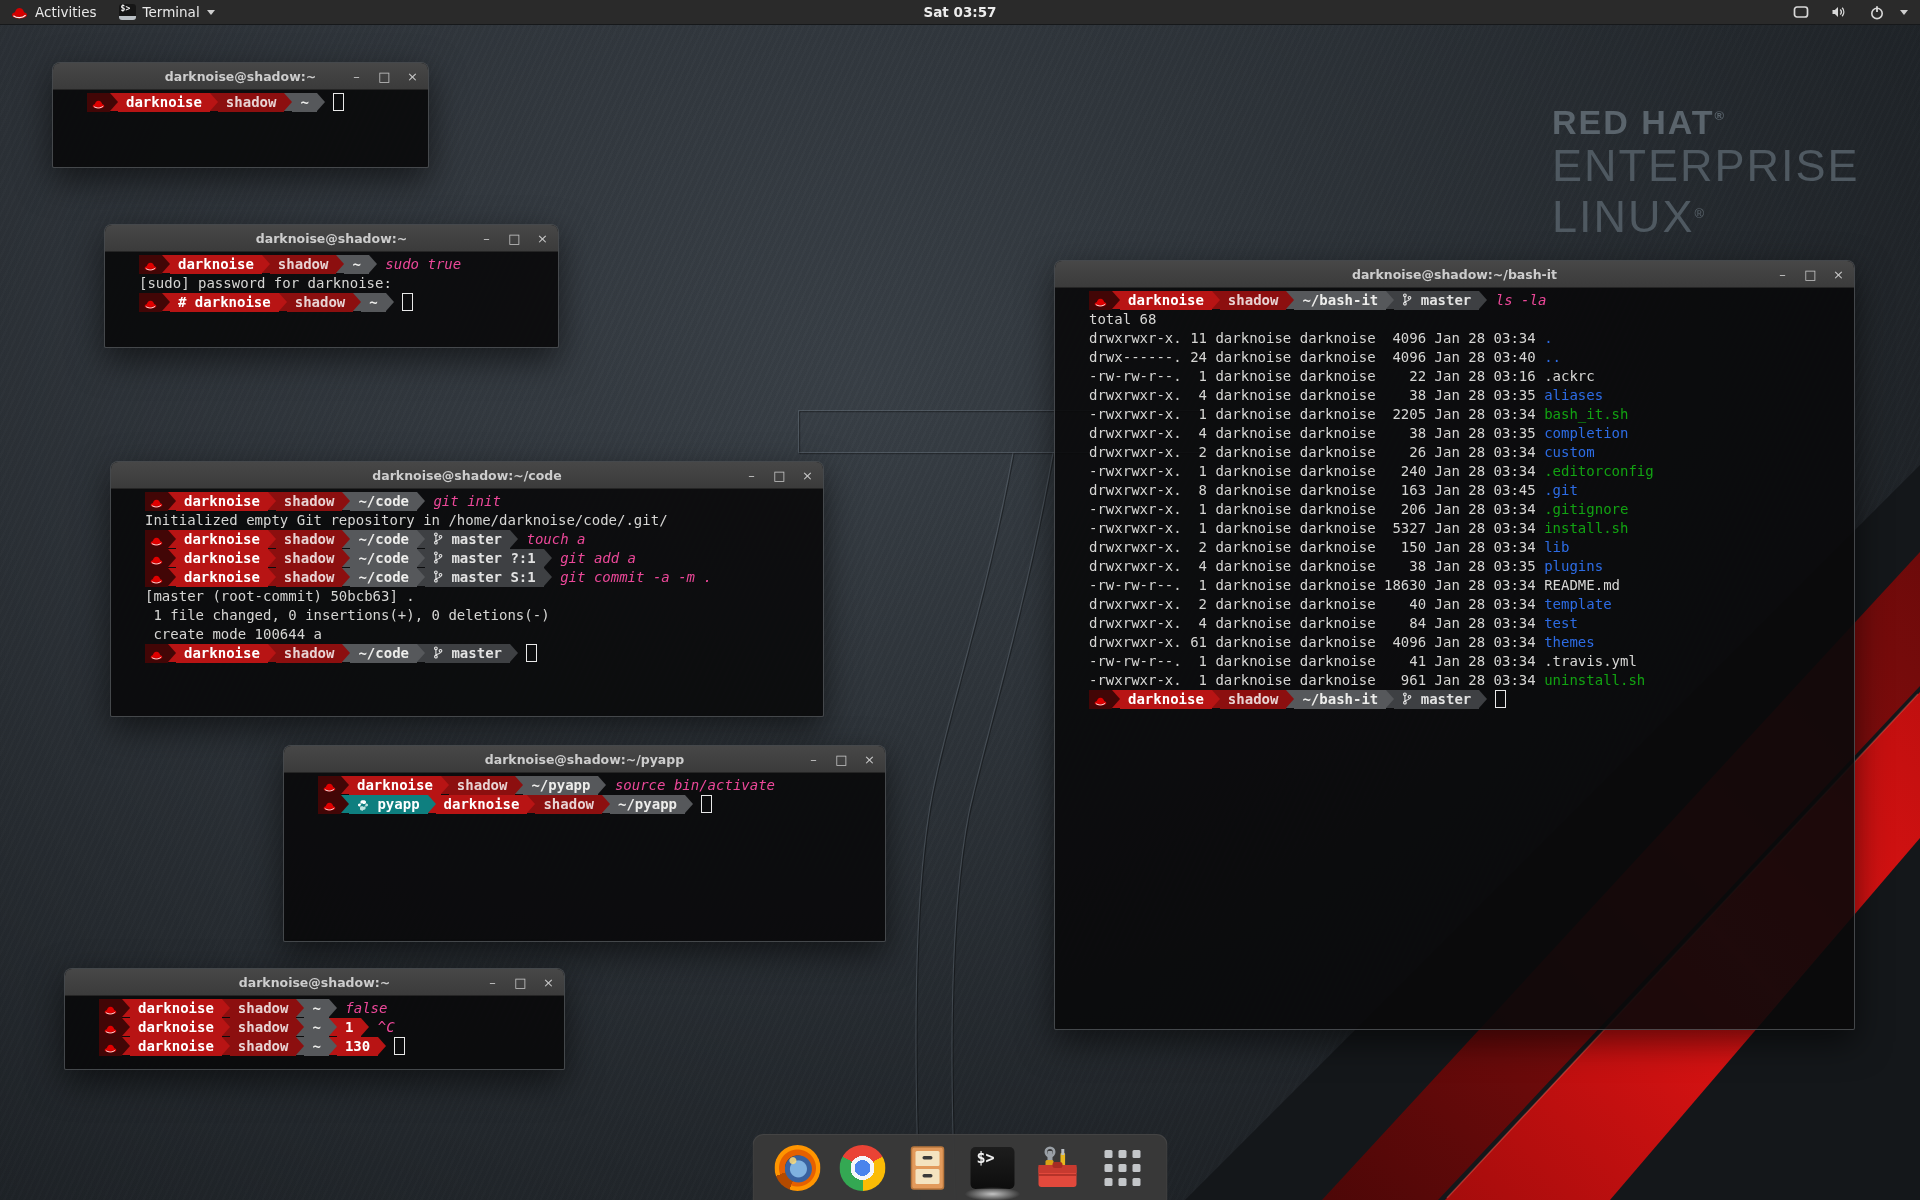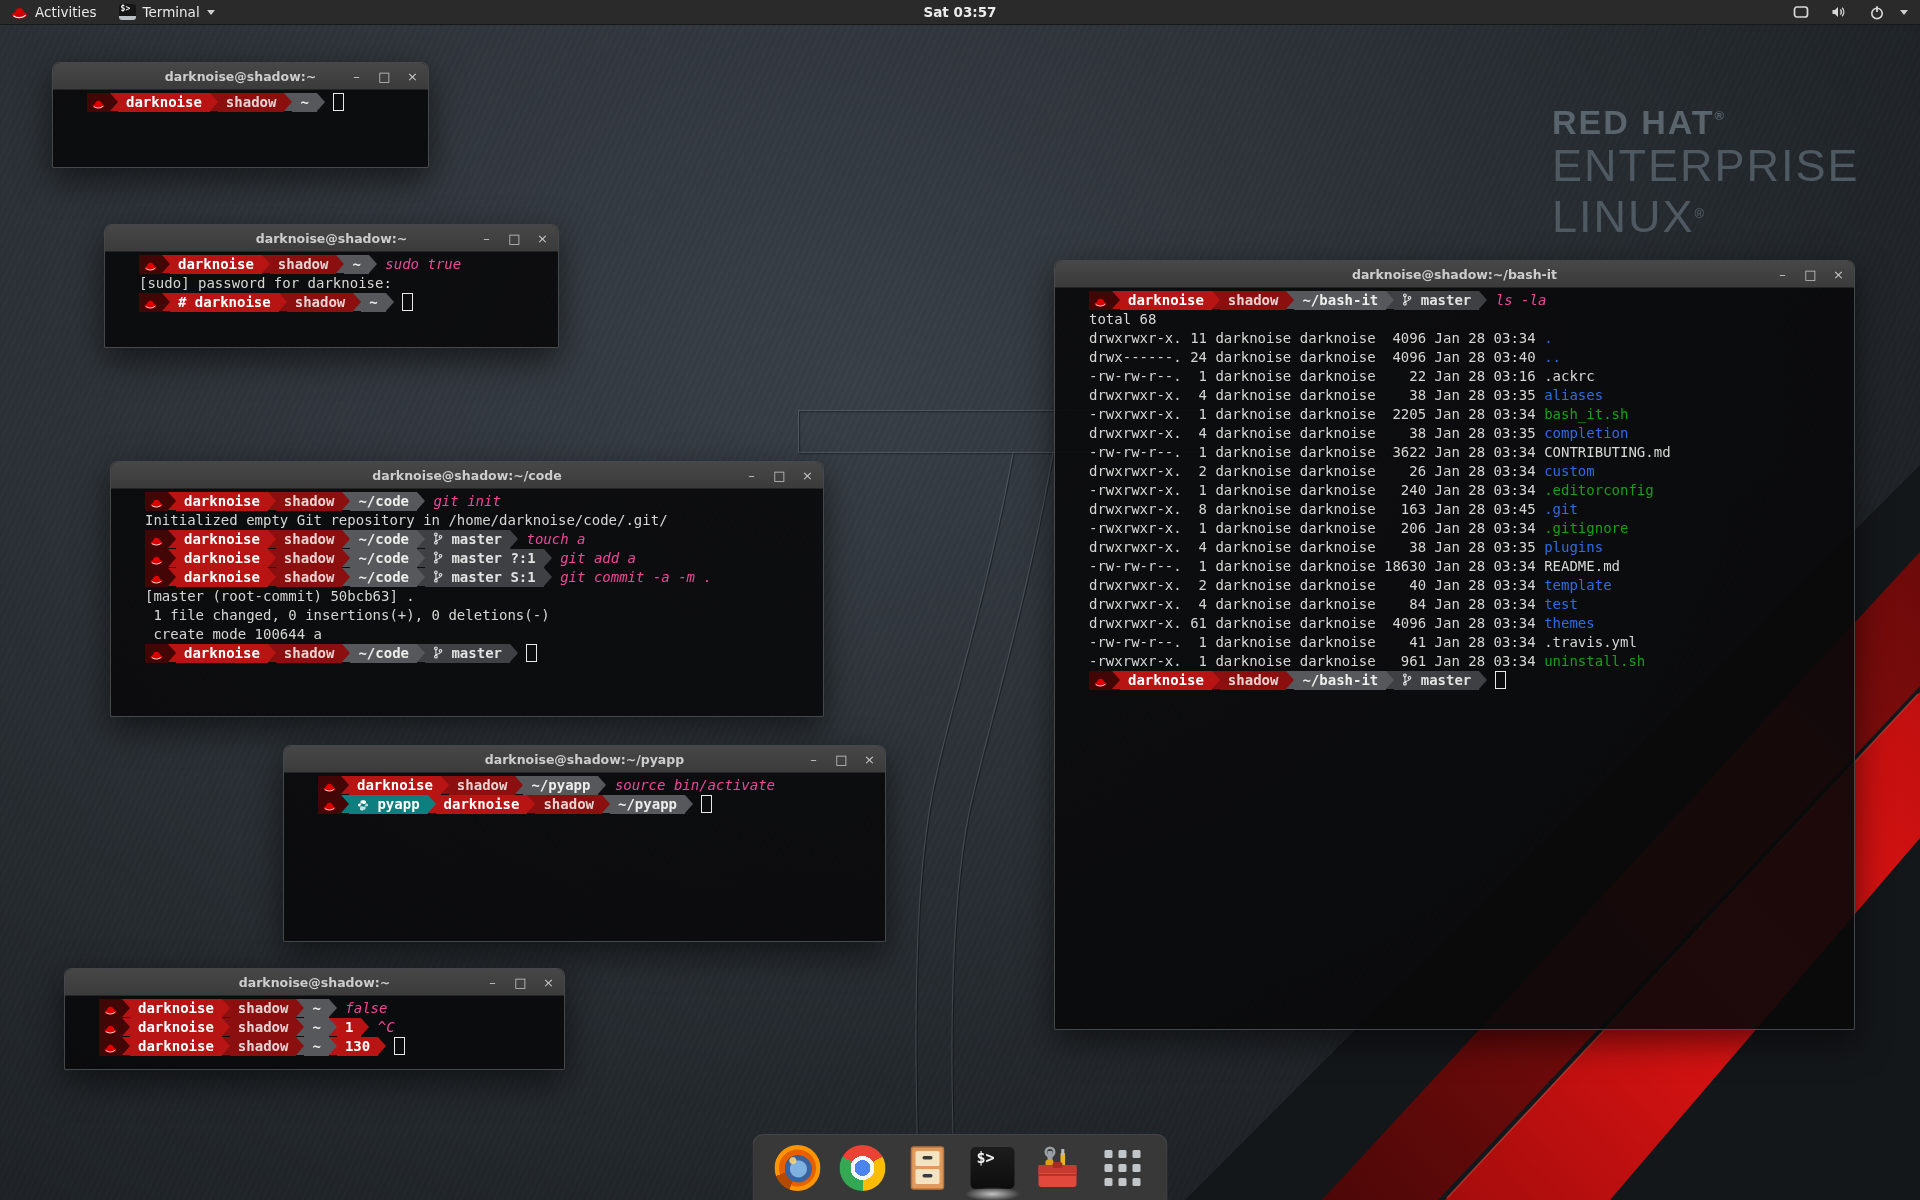--- a/index.html
+++ b/index.html
@@ -330,25 +330,26 @@
             <circle cx="9" cy="6" r="1.6" fill="none" stroke="#e6e6e6" stroke-width="1.3"></circle>
             <path d="M3.5 4.6 V11.4 M9 7.6 C9 10 3.5 9.5 3.5 11.4" fill="none" stroke="#e6e6e6" stroke-width="1.3"></path>
           </svg><span> master</span></span><span class="pl-arrow" style="border-left-color: rgb(62, 64, 67); background-color: transparent;"></span><span class="term-cmd"> ls -la</span></div>
       <div class="term-line"><span>total 68</span></div>
       <div class="term-line"><span>drwxrwxr-x. 11 darknoise darknoise  4096 Jan 28 03:34 </span><span class="fg-blue">.</span></div>
       <div class="term-line"><span>drwx------. 24 darknoise darknoise  4096 Jan 28 03:40 </span><span class="fg-blue">..</span></div>
       <div class="term-line"><span>-rw-rw-r--.  1 darknoise darknoise    22 Jan 28 03:16 .ackrc</span></div>
       <div class="term-line"><span>drwxrwxr-x.  4 darknoise darknoise    38 Jan 28 03:35 </span><span class="fg-blue">aliases</span></div>
       <div class="term-line"><span>-rwxrwxr-x.  1 darknoise darknoise  2205 Jan 28 03:34 </span><span class="fg-green">bash_it.sh</span></div>
       <div class="term-line"><span>drwxrwxr-x.  4 darknoise darknoise    38 Jan 28 03:35 </span><span class="fg-blue">completion</span></div>
-      <div class="term-line"><span>-rw-rw-r--.  1 darknoise darknoise  3622 Jan 28 03:34 CONTRIBUTING.md</span></div>
       <div class="term-line"><span>drwxrwxr-x.  2 darknoise darknoise    26 Jan 28 03:34 </span><span class="fg-blue">custom</span></div>
       <div class="term-line"><span>-rwxrwxr-x.  1 darknoise darknoise   240 Jan 28 03:34 </span><span class="fg-green">.editorconfig</span></div>
       <div class="term-line"><span>drwxrwxr-x.  8 darknoise darknoise   163 Jan 28 03:45 </span><span class="fg-blue">.git</span></div>
       <div class="term-line"><span>-rwxrwxr-x.  1 darknoise darknoise   206 Jan 28 03:34 </span><span class="fg-green">.gitignore</span></div>
+      <div class="term-line"><span>-rwxrwxr-x.  1 darknoise darknoise  5327 Jan 28 03:34 </span><span class="fg-green">install.sh</span></div>
+      <div class="term-line"><span>drwxrwxr-x.  2 darknoise darknoise   150 Jan 28 03:34 </span><span class="fg-blue">lib</span></div>
       <div class="term-line"><span>drwxrwxr-x.  4 darknoise darknoise    38 Jan 28 03:35 </span><span class="fg-blue">plugins</span></div>
       <div class="term-line"><span>-rw-rw-r--.  1 darknoise darknoise 18630 Jan 28 03:34 README.md</span></div>
       <div class="term-line"><span>drwxrwxr-x.  2 darknoise darknoise    40 Jan 28 03:34 </span><span class="fg-blue">template</span></div>
       <div class="term-line"><span>drwxrwxr-x.  4 darknoise darknoise    84 Jan 28 03:34 </span><span class="fg-blue">test</span></div>
       <div class="term-line"><span>drwxrwxr-x. 61 darknoise darknoise  4096 Jan 28 03:34 </span><span class="fg-blue">themes</span></div>
       <div class="term-line"><span>-rw-rw-r--.  1 darknoise darknoise    41 Jan 28 03:34 .travis.yml</span></div>
       <div class="term-line"><span>-rwxrwxr-x.  1 darknoise darknoise   961 Jan 28 03:34 </span><span class="fg-green">uninstall.sh</span></div>
       <div class="term-line"><span class="pl-seg icon-only" style="background: rgb(66, 6, 6); color: rgb(255, 255, 255);"><svg width="13" height="10" viewBox="0 0 16 12">
             <ellipse cx="8" cy="8.4" rx="7.2" ry="3.1" fill="#d40000"></ellipse>
             <path d="M3.2 8.4 C3.2 4.5 5.2 2 8 2 C10.8 2 12.8 4.5 12.8 8.4" fill="#e00000"></path>

